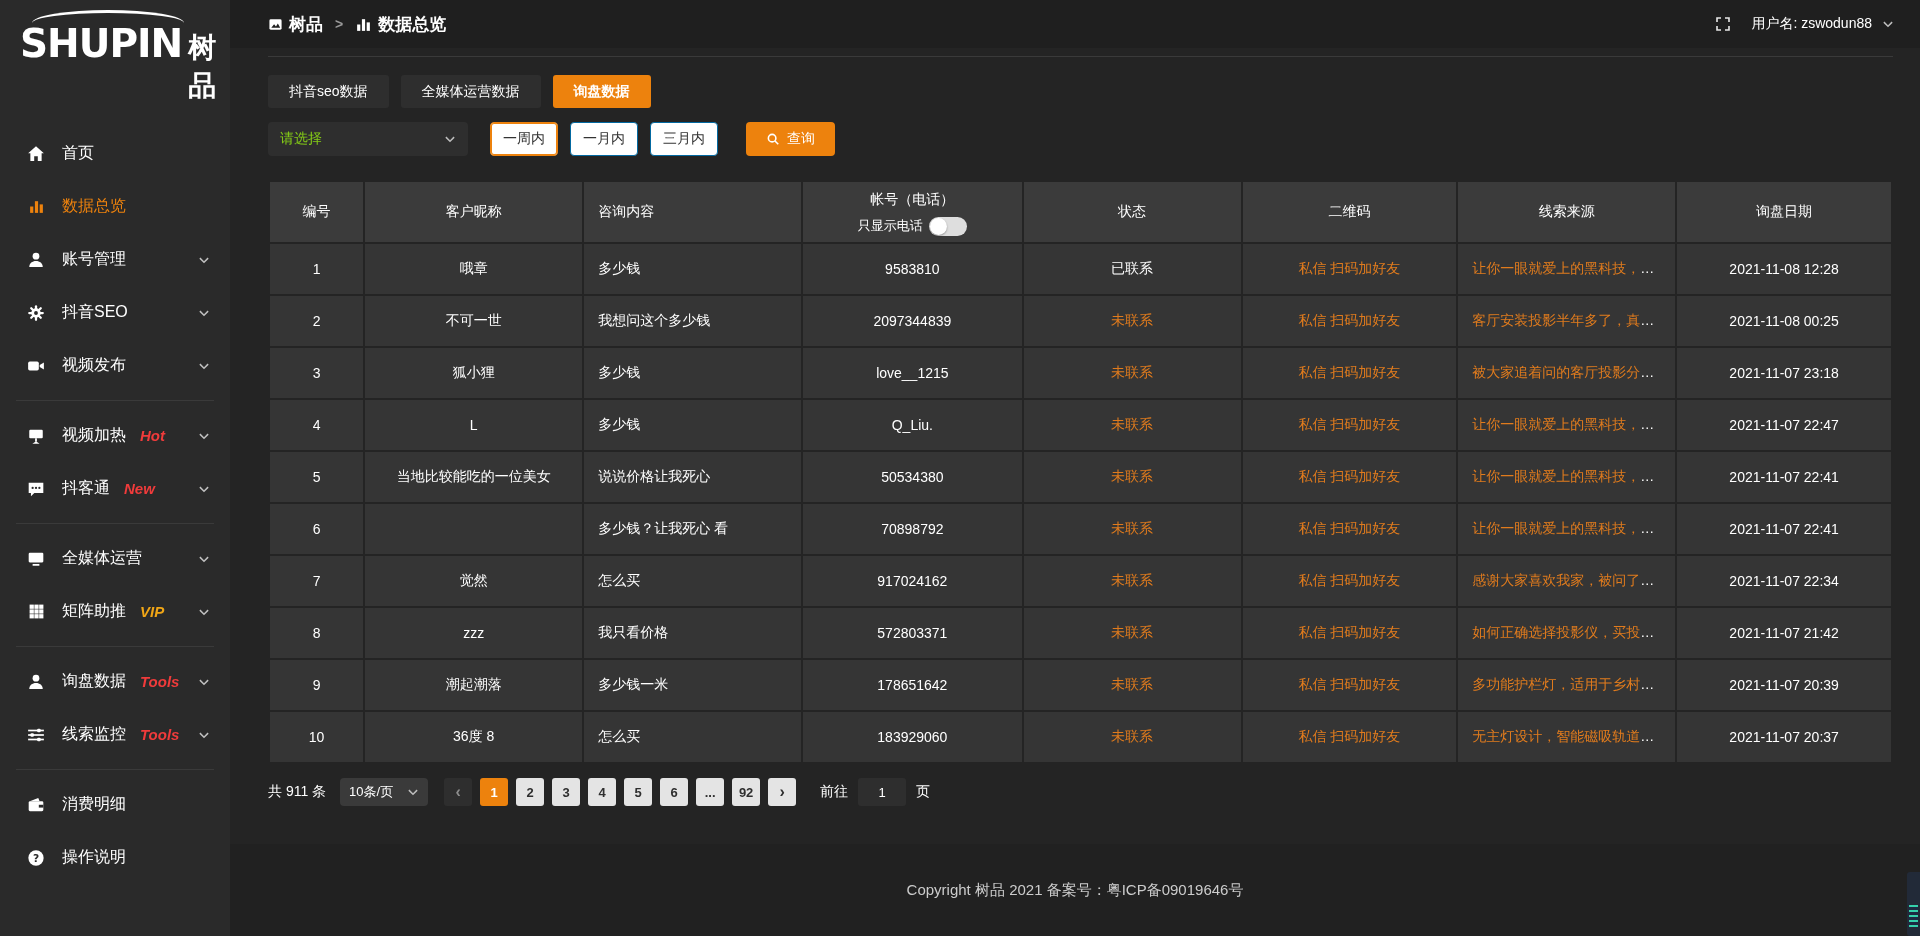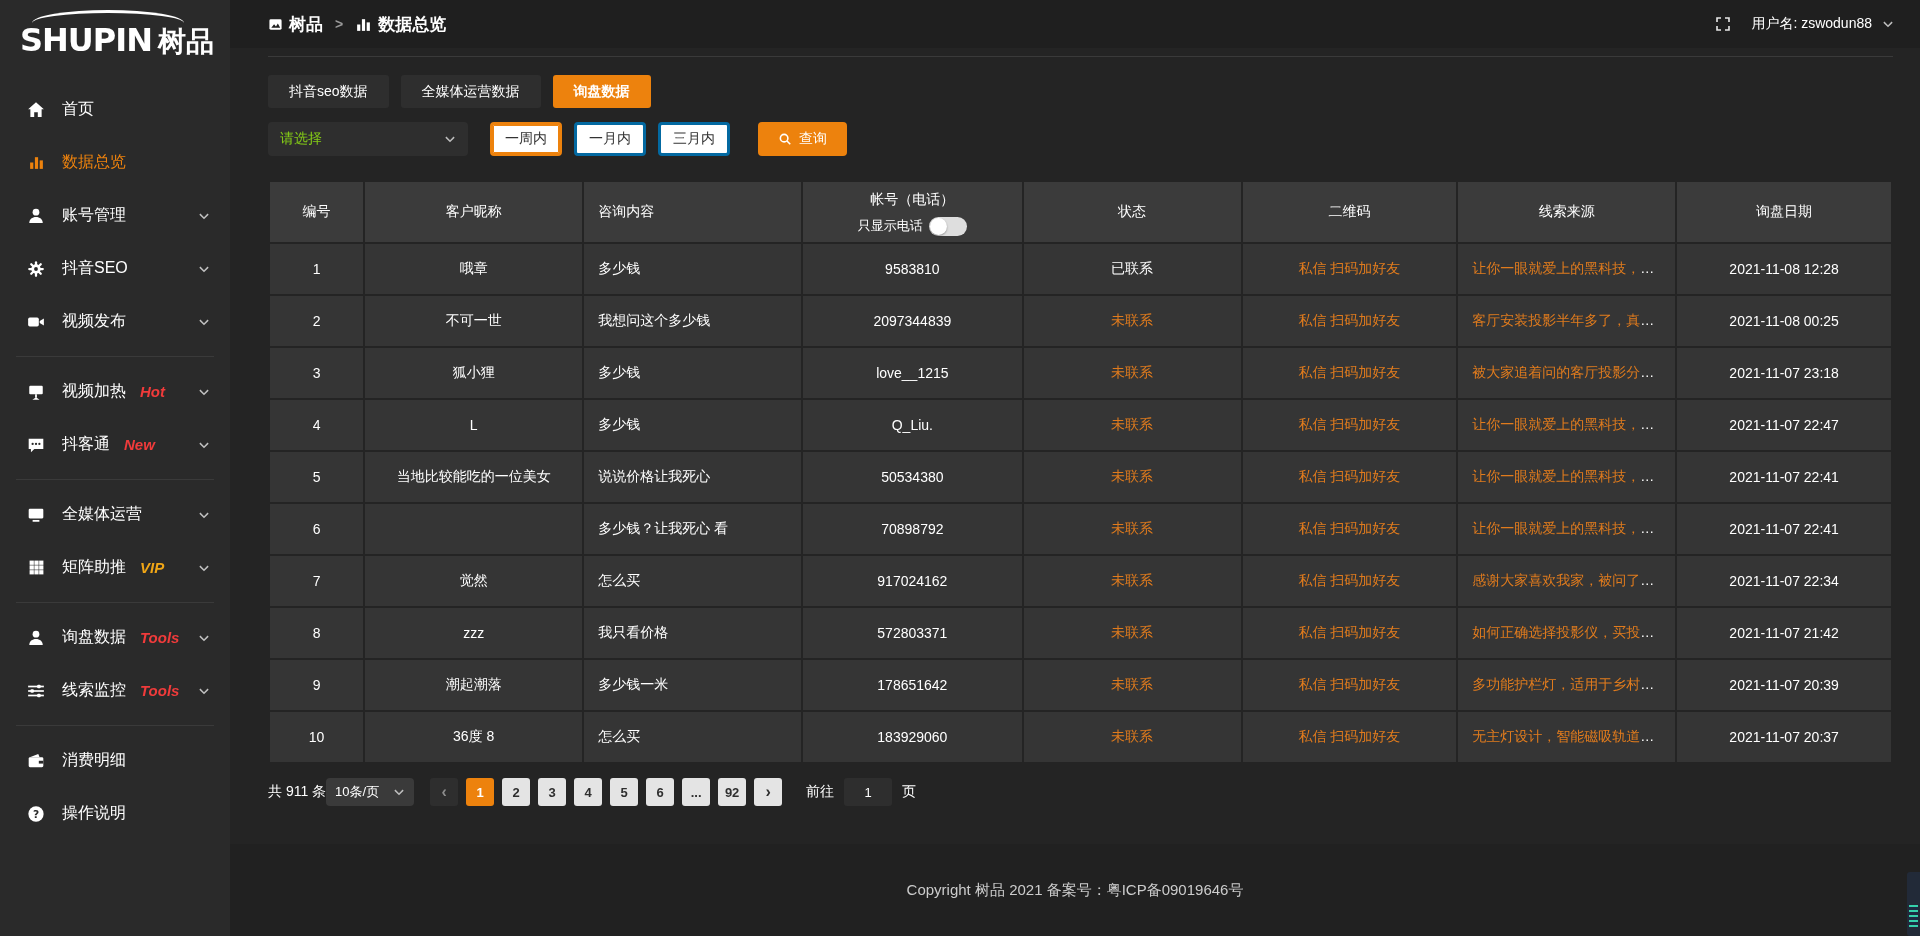--- a/index.html
+++ b/index.html
@@ -8,21 +8,21 @@
   *{box-sizing:border-box; margin:0; padding:0;}
   html,body{background:#242424;}
   body{width:1920px; height:936px; overflow:hidden; font-family:"Liberation Sans","DejaVu Sans",sans-serif; color:#fff;}
   .app{position:relative; width:1920px; height:936px; display:flex;}
 
   
   .sidebar{width:230px; flex-shrink:0; background:#2a2a2a; height:100%; z-index:2;}
   .logo{padding:10px 0 16px 20px;}
   .logo-arc{width:152px; height:13px; margin-left:12px; border:solid #fff; border-width:3px 0 0 0; border-radius:50% 50% 0 0/100% 100% 0 0;}
   .logo-line{display:flex; align-items:baseline; margin-top:-2px;}
-  .logo-en{font-size:32px; font-weight:800; letter-spacing:-1px; font-family:"DejaVu Sans",sans-serif;text-align:right;}
+  .logo-en{font-size:39px; font-weight:800; letter-spacing:-1px; font-family:"DejaVu Sans",sans-serif;text-align:right;}
   .logo-cn{font-size:28px; font-weight:800; margin-left:6px;}
   .menu{padding-top:6px;}
   .side-item{height:53px; display:flex; align-items:center; padding:0 20px 0 26px; font-size:16px; cursor:pointer; color:#fff;}
   .side-item .s-ic{width:20px; height:20px; margin-right:16px; display:inline-flex; align-items:center; justify-content:center; color:inherit;}
   .side-item.active{color:var(--accent);}
   .s-label{white-space:nowrap;}
   .badge{font-style:italic; font-weight:bold; font-size:15px; margin-left:14px;}
   .badge.red{color:var(--badge-red);}
   .badge.gold{color:var(--badge-gold);}
   .s-chev{margin-left:auto; color:#c0c0c0; display:inline-flex;}
@@ -43,41 +43,41 @@
   .content{flex:1; padding:8px 27px 0 38px; min-height:0;}
   .rule{height:1px; background:#3a3a3a; margin-bottom:18px;}
 
   .tabs{display:flex; gap:12px; margin-bottom:14px;}
   .tab{height:33px; padding:0 21px; background:#2e2e2e; border:none; color:#fff; font-size:14px; border-radius:3px; cursor:pointer; font-family:inherit;}
   .tab.active{background:var(--accent); font-weight:bold;}
 
   .filterbar{display:flex; align-items:center; margin-bottom:24px;}
   .select{width:200px; height:34px; background:#2e2e2e; border-radius:4px; color:#84cc16; padding:0 12px; display:flex; justify-content:space-between; align-items:center; font-size:14px; cursor:pointer; margin-right:22px;}
   .ranges{display:flex; gap:12px;}
-  .range-btn{height:34px; min-width:64px; padding:0 12px; background:#fff; color:#333; border:3px solid #0369a1; border-radius:4px; font-size:14px; cursor:pointer; font-family:inherit;}
+  .range-btn{height:34px; min-width:64px; padding:0 12px; background:#fff; color:#333; border:1px solid #0369a1; border-radius:4px; font-size:14px; cursor:pointer; font-family:inherit;}
   .range-btn.active{border-color:var(--accent); box-shadow:0 0 0 1px var(--accent) inset;}
   .query{height:34px; padding:0 20px; margin-left:28px; background:var(--accent); border:none; border-radius:4px; color:#fff; font-size:14px; display:inline-flex; align-items:center; gap:7px; cursor:pointer; font-family:inherit;}
   .q-ic{display:inline-flex;}
 
   
   table.grid{width:100%; border-collapse:separate; border-spacing:2px; table-layout:fixed;}
   .grid th{background:#3b3b3b; height:60px; font-weight:normal; font-size:14px; padding:4px 8px;}
   .grid td{background:#353535; height:50px; font-size:14px; padding:4px 10px; overflow:hidden; white-space:nowrap; text-overflow:ellipsis;}
   .c-center{text-align:center;}
   .c-left{text-align:left; padding-left:14px !important;}
   .orange, .link-text{color:var(--link);}
   .link-text{cursor:pointer;}
   .th-stack{line-height:20px;}
   .toggle-row{display:flex; align-items:center; justify-content:center; gap:6px; margin-top:8px; font-size:13px;}
   .switch{width:38px; height:19px; background:#dedede; border-radius:10px; position:relative; display:inline-block; cursor:pointer; flex-shrink:0;}
   .switch::after{content:""; position:absolute; left:1px; top:1px; width:17px; height:17px; background:#fff; border-radius:50%; box-shadow:0 1px 2px rgba(0,0,0,.35);}
 
   
   .pagination{display:flex; align-items:center; margin-top:14px; font-size:14px;}
-  .total{}
+  .total{margin-right:14px;}
   .psel{width:88px; height:28px; background:#3a3a3a; border-radius:4px; padding:0 9px; display:flex; align-items:center; justify-content:space-between; font-size:13px; cursor:pointer; margin-right:16px;}
   .pages{display:flex; gap:8px; margin:0 8px;}
   .pbtn{min-width:28px; height:28px; padding:0 6px; border:none; border-radius:3px; background:#e4e4e4; color:#2f2f2f; font-size:13px; font-weight:bold; cursor:pointer; font-family:inherit;}
   .pbtn.active{background:var(--accent); color:#fff;}
   .pbtn.prev{background:#2e2e2e; color:#8d8d8d;}
   .pbtn .arrow{font-size:16px;}
   .goto{margin-left:24px;}
   .goto.suffix{margin-left:10px;}
   .jump{width:48px; height:28px; margin-left:10px; background:#2e2e2e; border:none; border-radius:3px; color:#fff; text-align:center; font-size:13px; font-family:inherit;}
 

